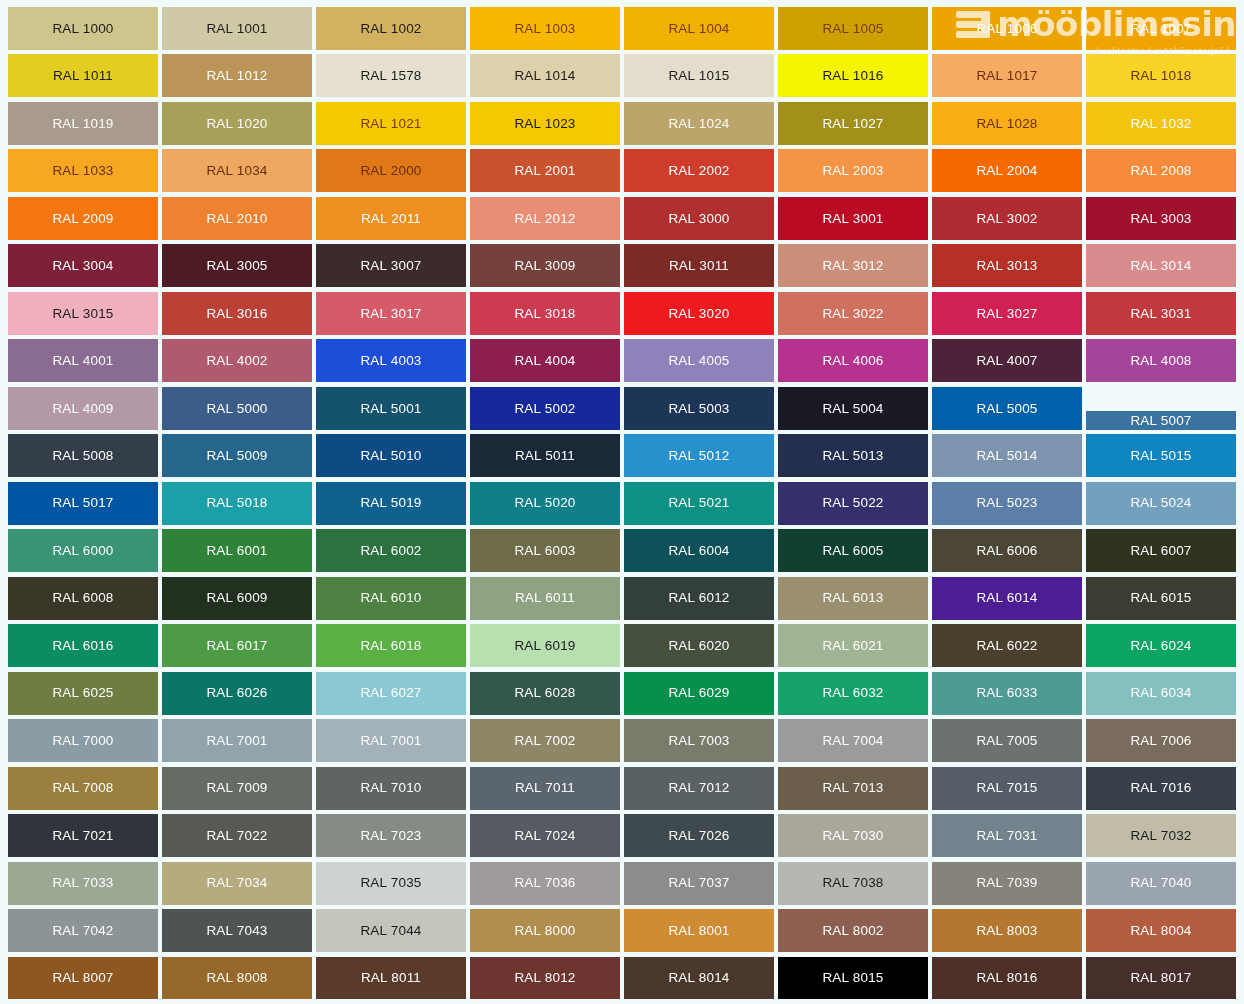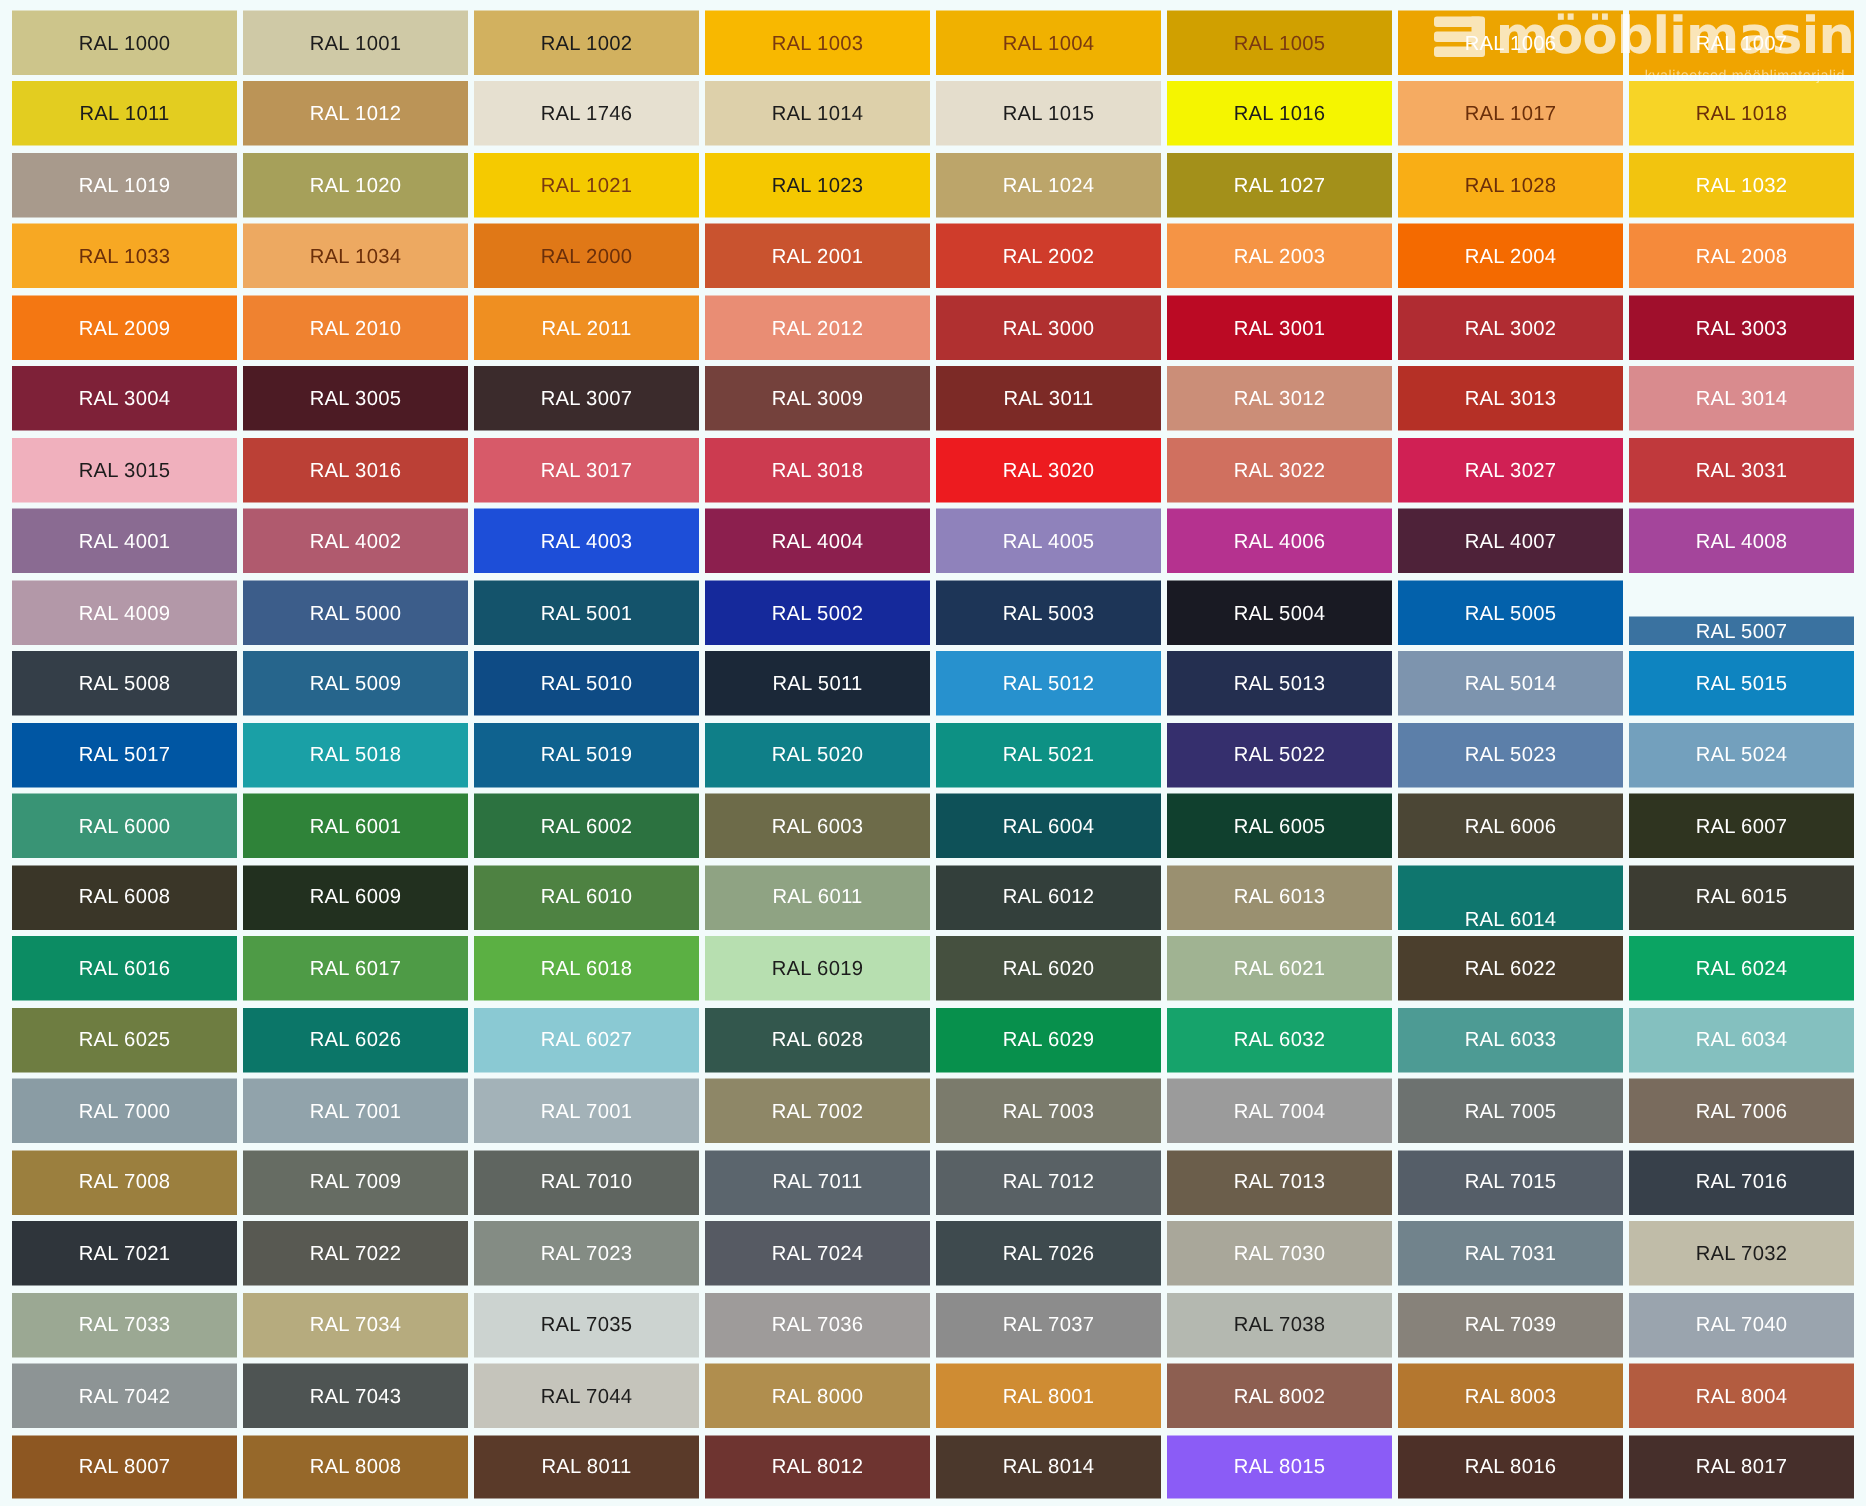--- a/index.html
+++ b/index.html
@@ -117,21 +117,21 @@
     <div class="swatch" style="background: rgb(240, 164, 0);">
       <span class="lbl" style="color: rgb(255, 255, 255);">RAL 1007</span>
     </div>
     <div class="swatch" style="background: rgb(227, 205, 32);">
       <span class="lbl" style="color: rgb(28, 28, 28);">RAL 1011</span>
     </div>
     <div class="swatch" style="background: rgb(187, 148, 87);">
       <span class="lbl" style="color: rgb(255, 255, 255);">RAL 1012</span>
     </div>
     <div class="swatch" style="background: rgb(230, 224, 208);">
-      <span class="lbl" style="color: rgb(28, 28, 28);">RAL 1746</span>
+      <span class="lbl" style="color: rgb(28, 28, 28);">RAL 1578</span>
     </div>
     <div class="swatch" style="background: rgb(221, 208, 170);">
       <span class="lbl" style="color: rgb(28, 28, 28);">RAL 1014</span>
     </div>
     <div class="swatch" style="background: rgb(228, 221, 204);">
       <span class="lbl" style="color: rgb(28, 28, 28);">RAL 1015</span>
     </div>
     <div class="swatch" style="background: rgb(245, 245, 0);">
       <span class="lbl" style="color: rgb(28, 28, 28);">RAL 1016</span>
     </div>
@@ -392,21 +392,21 @@
     </div>
     <div class="swatch" style="background: rgb(143, 163, 131);">
       <span class="lbl" style="color: rgb(255, 255, 255);">RAL 6011</span>
     </div>
     <div class="swatch" style="background: rgb(51, 63, 59);">
       <span class="lbl" style="color: rgb(255, 255, 255);">RAL 6012</span>
     </div>
     <div class="swatch" style="background: rgb(154, 144, 112);">
       <span class="lbl" style="color: rgb(255, 255, 255);">RAL 6013</span>
     </div>
-    <div class="swatch" style="background: #0f766e; align-items: flex-end;">
+    <div class="swatch" style="background: #4c1d95;">
       <span class="lbl" style="color: rgb(255, 255, 255);">RAL 6014</span>
     </div>
     <div class="swatch" style="background: rgb(60, 60, 50);">
       <span class="lbl" style="color: rgb(255, 255, 255);">RAL 6015</span>
     </div>
     <div class="swatch" style="background: rgb(12, 140, 99);">
       <span class="lbl" style="color: rgb(255, 255, 255);">RAL 6016</span>
     </div>
     <div class="swatch" style="background: rgb(78, 155, 70);">
       <span class="lbl" style="color: rgb(255, 255, 255);">RAL 6017</span>
@@ -581,21 +581,21 @@
     </div>
     <div class="swatch" style="background: rgb(90, 58, 41);">
       <span class="lbl" style="color: rgb(255, 255, 255);">RAL 8011</span>
     </div>
     <div class="swatch" style="background: rgb(110, 52, 48);">
       <span class="lbl" style="color: rgb(255, 255, 255);">RAL 8012</span>
     </div>
     <div class="swatch" style="background: rgb(75, 56, 44);">
       <span class="lbl" style="color: rgb(255, 255, 255);">RAL 8014</span>
     </div>
-    <div class="swatch" style="background: #8b5cf6;">
+    <div class="swatch" style="background: #000000;">
       <span class="lbl" style="color: rgb(255, 255, 255);">RAL 8015</span>
     </div>
     <div class="swatch" style="background: rgb(77, 48, 40);">
       <span class="lbl" style="color: rgb(255, 255, 255);">RAL 8016</span>
     </div>
     <div class="swatch" style="background: rgb(70, 47, 43);">
       <span class="lbl" style="color: rgb(255, 255, 255);">RAL 8017</span>
     </div>
   </div>
 

